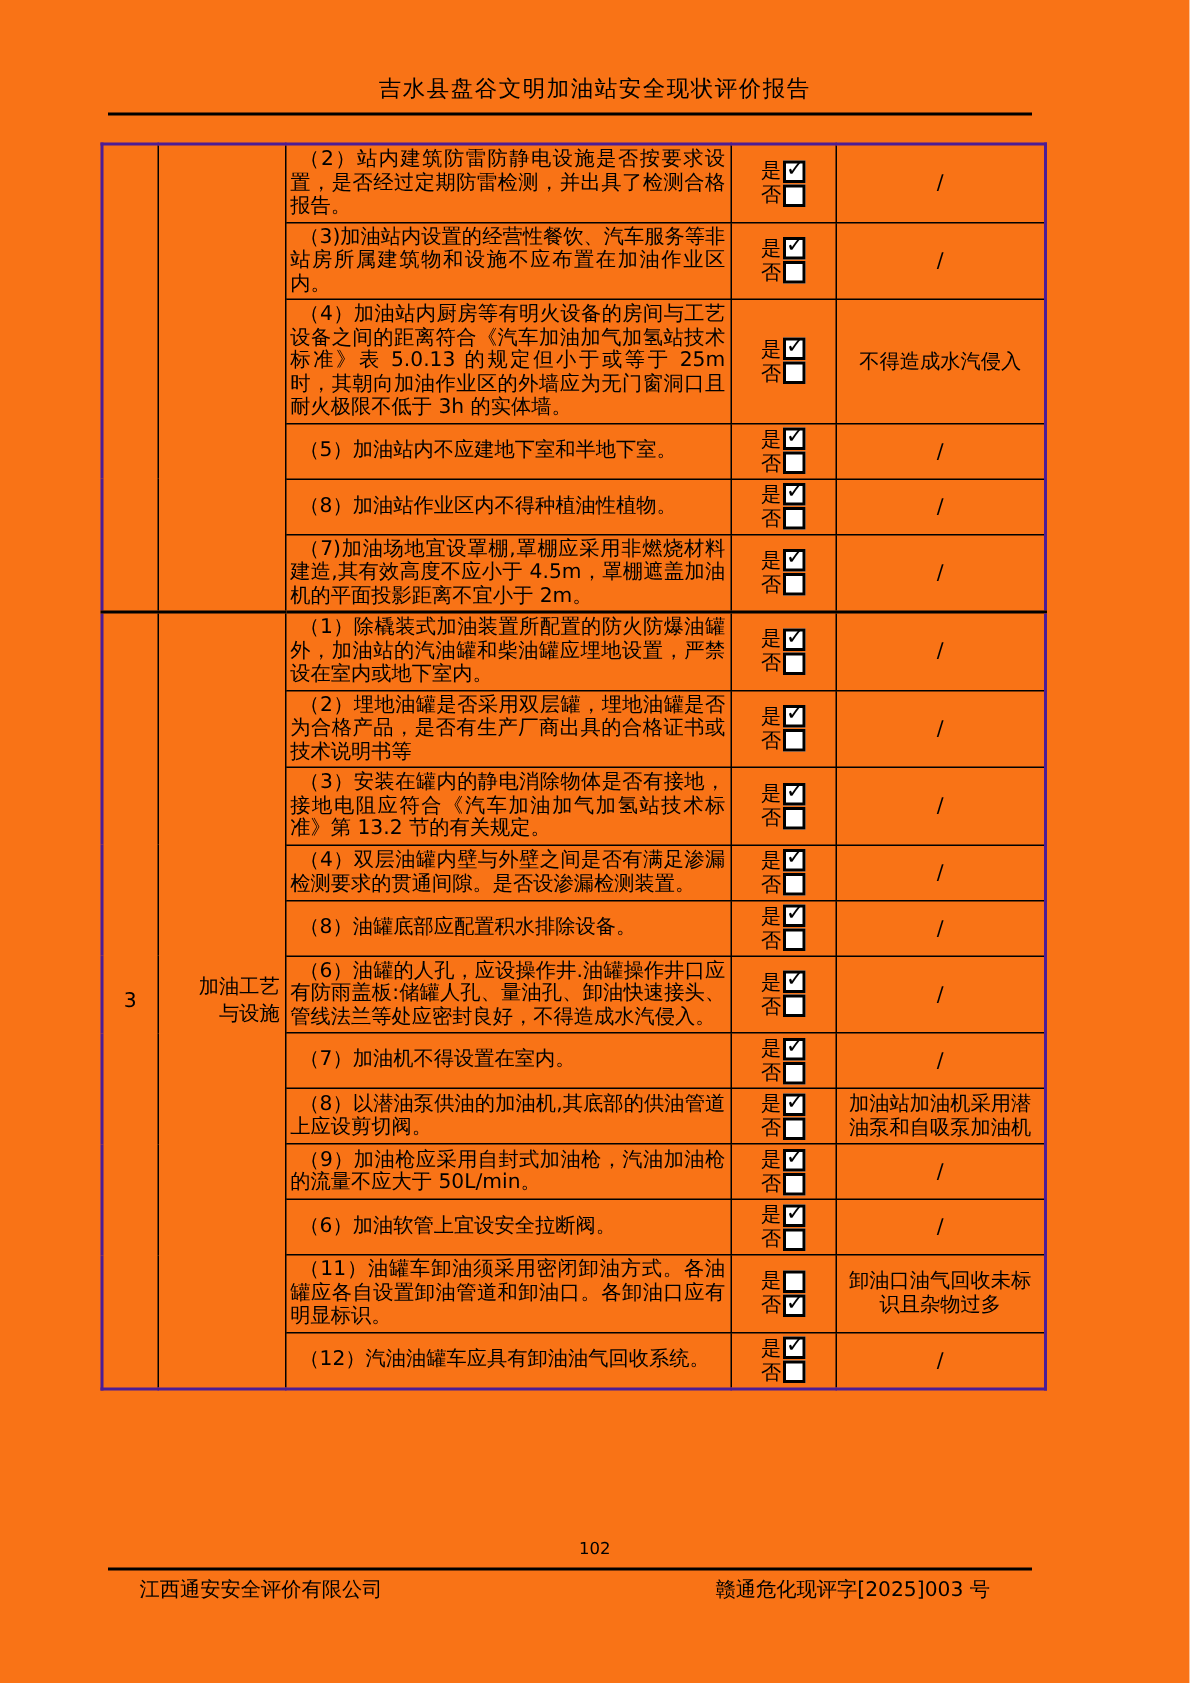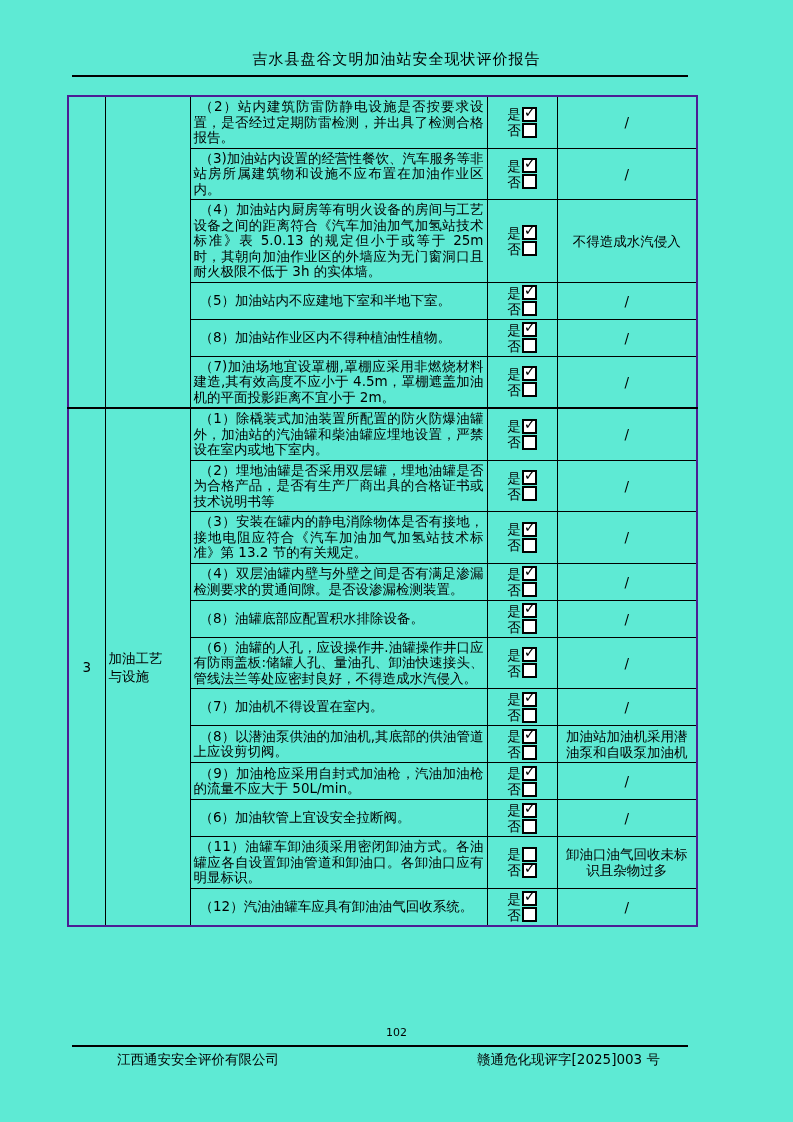--- a/index.html
+++ b/index.html
@@ -1,19 +1,19 @@
 <!DOCTYPE html>
 <html><head>
 <meta charset="utf-8">
 <style>
   html,body{margin:0;padding:0;background:#fff;}
   .page{
     position:relative;
     width:793px;height:1122px;
-    background:#5eead4;
+    background:#f97316;
     font-family:"DejaVu Sans", sans-serif;
     color:#000;
     overflow:hidden;
   }
   
   .doc-title{
     position:absolute;top:50px;left:0;width:100%;
     text-align:center;font-size:15px;letter-spacing:1px;
   }
   .header-rule{
@@ -26,21 +26,21 @@
     border:2px solid #4c1d95;
   }
   table.check-table td{
     border:1px solid #000;
     vertical-align:middle;
     font-size:13.5px;
     padding:2px 3px;
   }
   tr.group-start td{border-top:2px solid #000;}
   td.col-num{text-align:center;font-size:13.5px;}
-  td.col-cat{text-align:left;font-size:14px;line-height:18px;white-space:pre-line;}
+  td.col-cat{text-align:right;font-size:14px;line-height:18px;white-space:pre-line;}
   td.col-item{
     text-align:justify;line-height:15.5px;padding:3px 4px;
     text-indent:6px;
   }
   td.col-check{padding:2px 0;}
   td.col-result{text-align:center;line-height:16px;padding:2px 5px;}
   .ul{text-underline-offset:2px;}
   
   .cbx-line{display:flex;align-items:center;justify-content:center;height:16px;}
   .cbx-lab{font-size:13.5px;line-height:16px;}
@@ -59,21 +59,20 @@
     position:absolute;top:1026px;left:0;width:100%;
     text-align:center;font-size:11px;
   }
   .footer-rule{
     position:absolute;top:1045px;left:72px;width:616px;height:2px;background:#000;
   }
   .footer-row{
     position:absolute;top:1051px;left:93px;right:133px;
     display:flex;justify-content:space-between;
     font-size:13.5px;
-    margin-left:24px;
   }
 </style>
 </head>
 <body>
 
 <div class="page">
 
   <div class="doc-title">吉水县盘谷文明加油站安全现状评价报告</div>
   <div class="header-rule"></div>
 

